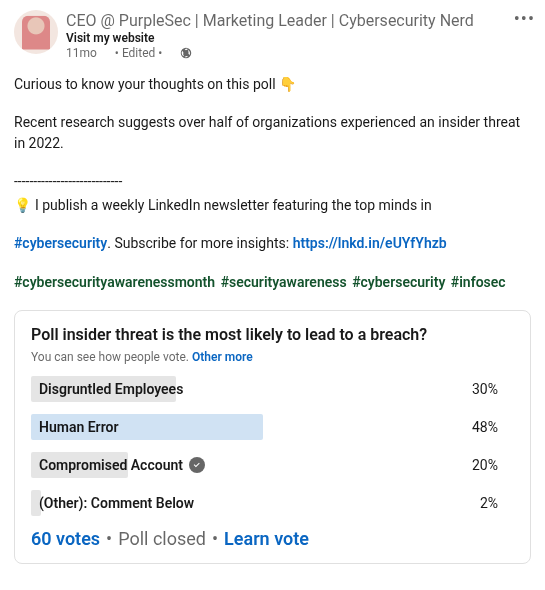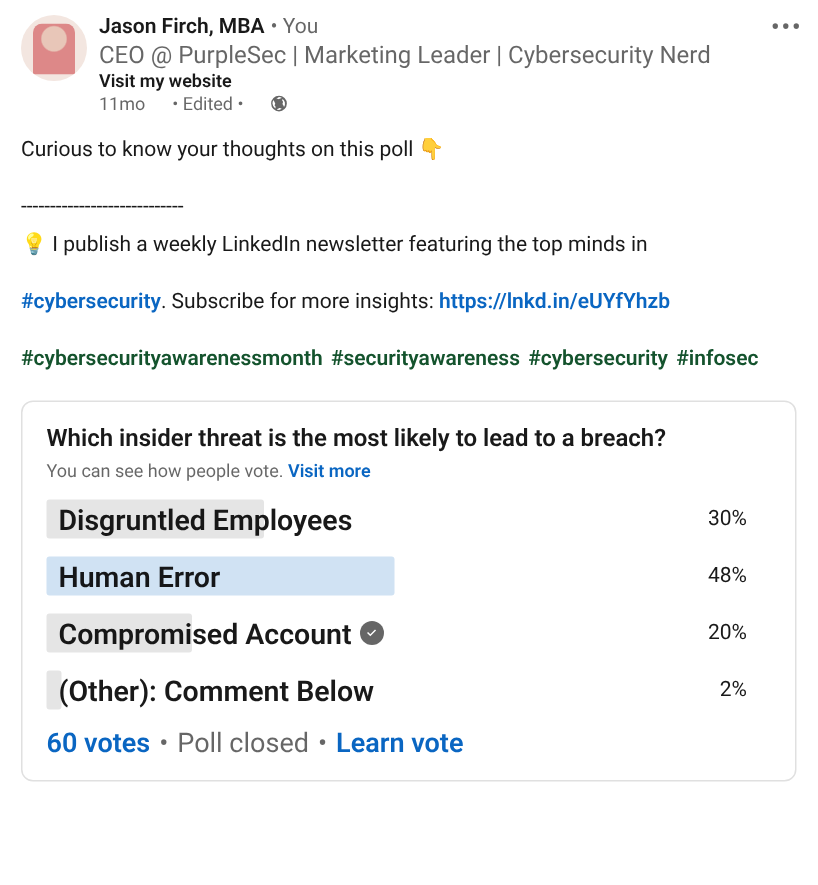--- a/index.html
+++ b/index.html
@@ -25,74 +25,71 @@
 .hashline { color: #14532d; font-weight: 600; margin-bottom: 12px; }
 .hashline span { margin-right: 2px; }
 .poll { border: 1px solid #e0e0e0; border-radius: 8px; padding: 14px 16px 14px 16px; margin: 0 0 8px 0; }
 .poll-q { font-weight: 600; font-size: 16px; color: rgba(0,0,0,0.9); margin-bottom: 6px; }
 .poll-sub { font-size: 12px; color: rgba(0,0,0,0.6); margin-bottom: 12px; }
 .poll-sub .link { font-weight: 600; }
 .poll-row { position: relative; height: 26px; margin-bottom: 12px; display:flex; align-items:center; }
 .poll-bar { position:absolute; left:0; top:0; bottom:0; border-radius: 2px; }
 .poll-bar.gray { background: #e5e5e5; }
 .poll-bar.blue { background: #d0e2f3; }
-.poll-label { position: relative; font-size: 19px; font-weight: 600; color: rgba(0,0,0,0.9); padding-left: 8px; display:flex; align-items:center; gap:6px; }
+.poll-label { position: relative; font-size: 14px; font-weight: 600; color: rgba(0,0,0,0.9); padding-left: 8px; display:flex; align-items:center; gap:6px; }
 .poll-pct { position:absolute; right: 16px; font-size: 14px; font-weight: 400; color: rgba(0,0,0,0.9); }
 .check { width:16px; height:16px; border-radius:50%; background: rgba(0,0,0,0.6); display:inline-flex; align-items:center; justify-content:center; }
 .check svg { width:10px; height:10px; fill:#fff; }
 .poll-foot { font-size: 18px; color: rgba(0,0,0,0.6); display:flex; align-items:center; gap:6px; }
 .poll-foot .link { font-weight: 600; }
 </style>
 </head>
 <body>
 
 <div class="post">
 
   <div class="overflow">•••</div>
 
   <div class="header">
     <div class="avatar"></div>
     <div class="meta">
-      <div class="name-row">
-        <span class="name">Jason Firch, MBA</span>
-        <span class="you">• You</span>
-      </div>
       <div class="title">CEO @ PurpleSec | Marketing Leader | Cybersecurity Nerd</div>
       <div class="visit">Visit my website</div>
       <div class="time-row">
         <span>11mo</span>
         <span>• Edited •</span>
         <svg class="globe" viewBox="0 0 16 16">
             <path d="M8 1a7 7 0 100 14A7 7 0 008 1zm0 1.2c.9 0 1.7.2 2.4.6-.3.4-.7.8-1.2.8-.6 0-.7.6-1.2.6s-.9-.4-1.4-.4c-.4 0-.8.2-1.1.5A5.8 5.8 0 018 2.2zM2.2 8c0-1 .3-2 .7-2.8.5.2.9.6.9 1.1 0 .7.8.9.8 1.6 0 .6-.5 1-.5 1.6 0 .7.9.8.9 1.5 0 .5-.3.9-.3 1.4A5.8 5.8 0 012.2 8zm5.8 5.8c-.7 0-1.4-.1-2-.4.2-.5.7-.8 1.2-.8.6 0 .9-.6 1.5-.6.5 0 .8.4 1.3.4.4 0 .7-.2 1-.5a5.8 5.8 0 01-3 1.9zm4.6-3c-.4-.2-.7-.6-.7-1 0-.7-.8-.9-.8-1.6 0-.6.5-1 .5-1.6 0-.6-.8-.8-.8-1.4 0-.5.3-.9.4-1.3a5.8 5.8 0 011.4 6.9z"></path>
           </svg>
       </div>
     </div>
   </div>
 
   <div class="body">
     <p>Curious to know your thoughts on this poll 👇</p>
+    <p>Recent research suggests over half of organizations experienced an insider threat in 2022.</p>
     <p class="sep">----------------------------</p>
     <p class="lampline">
       <span>💡 I publish a weekly LinkedIn newsletter featuring the top minds in </span>
     </p>
     <p style="margin-bottom:18px">
       <span class="link">#cybersecurity</span><span>. Subscribe for more insights: </span><span class="link">https://lnkd.in/eUYfYhzb</span>
     </p>
     <p class="hashline">
       <span>#cybersecurityawarenessmonth</span>
       <span>#securityawareness</span>
       <span>#cybersecurity</span>
       <span>#infosec</span>
     </p>
   </div>
 
   <div class="poll">
-    <div class="poll-q">Which insider threat is the most likely to lead to a breach?</div>
+    <div class="poll-q">Poll insider threat is the most likely to lead to a breach?</div>
     <div class="poll-sub">
-      <span>You can see how people vote. </span><span class="link">Visit more</span>
+      <span>You can see how people vote. </span><span class="link">Other more</span>
     </div>
     <div id="poll-options">
         <div class="poll-row">
           <div class="poll-bar gray" style="width: 30%;"></div>
           <div class="poll-label">Disgruntled Employees</div>
           <div class="poll-pct">30%</div>
         </div>
         <div class="poll-row">
           <div class="poll-bar blue" style="width: 48%;"></div>
           <div class="poll-label">Human Error</div>

